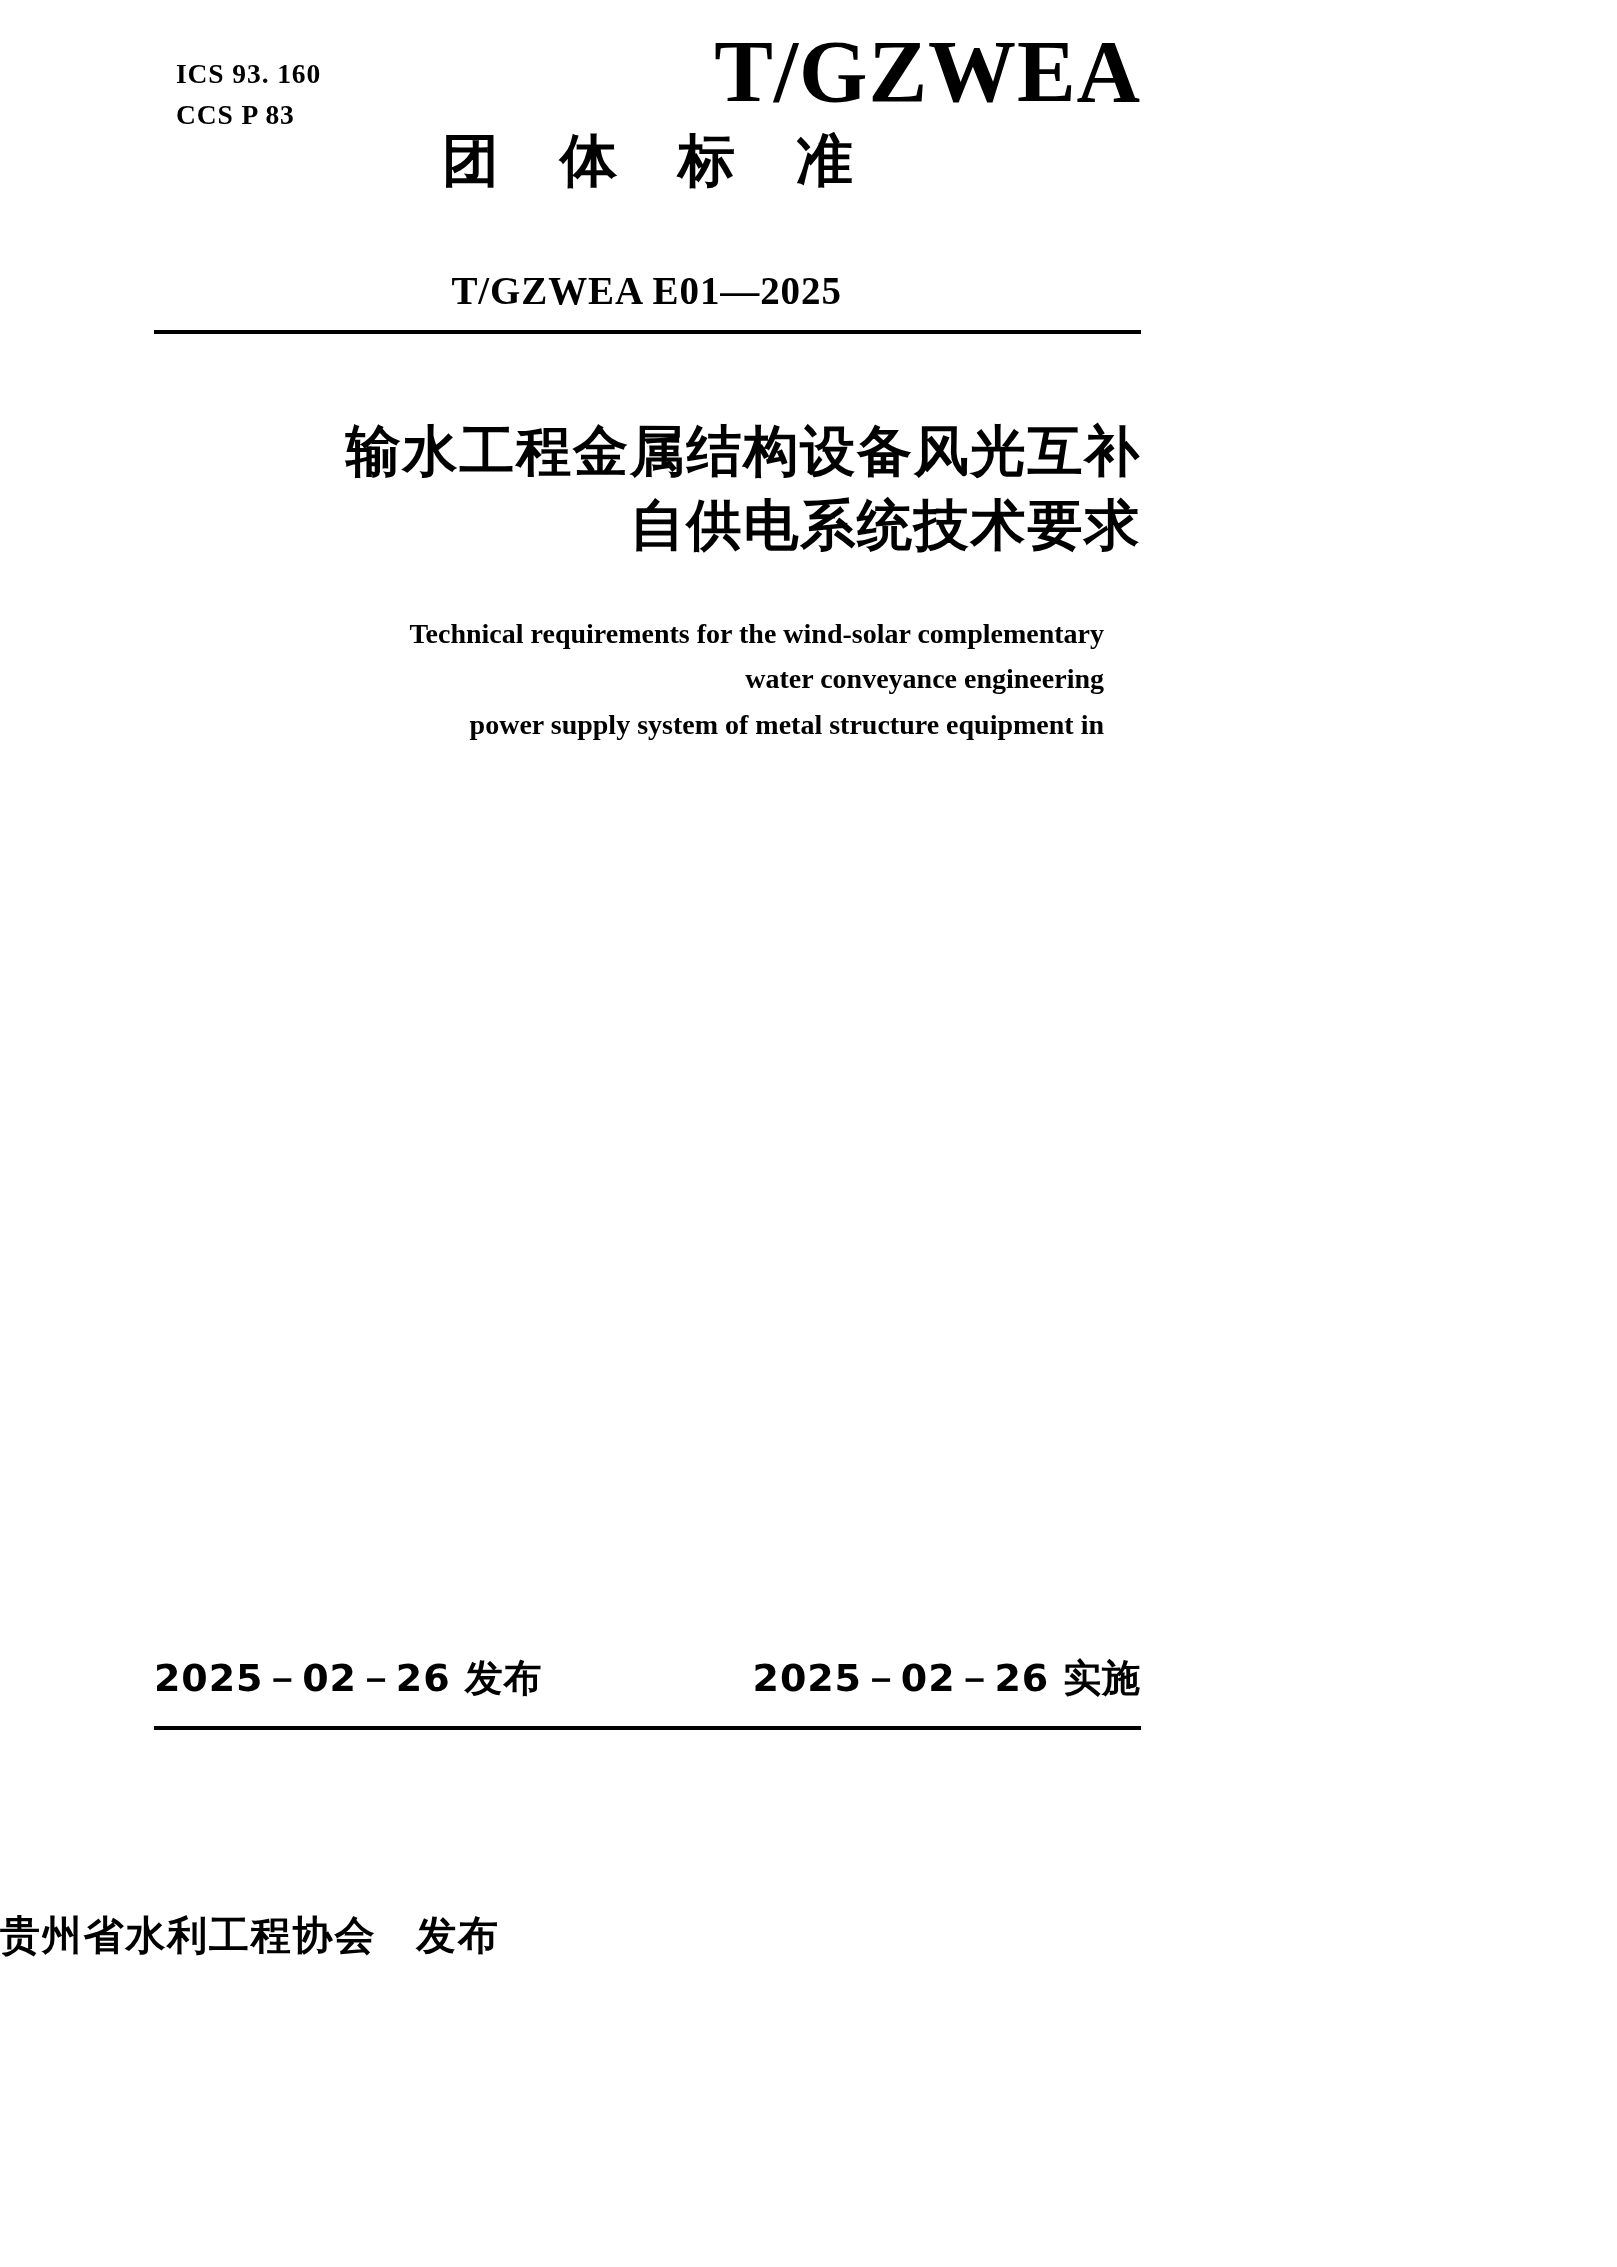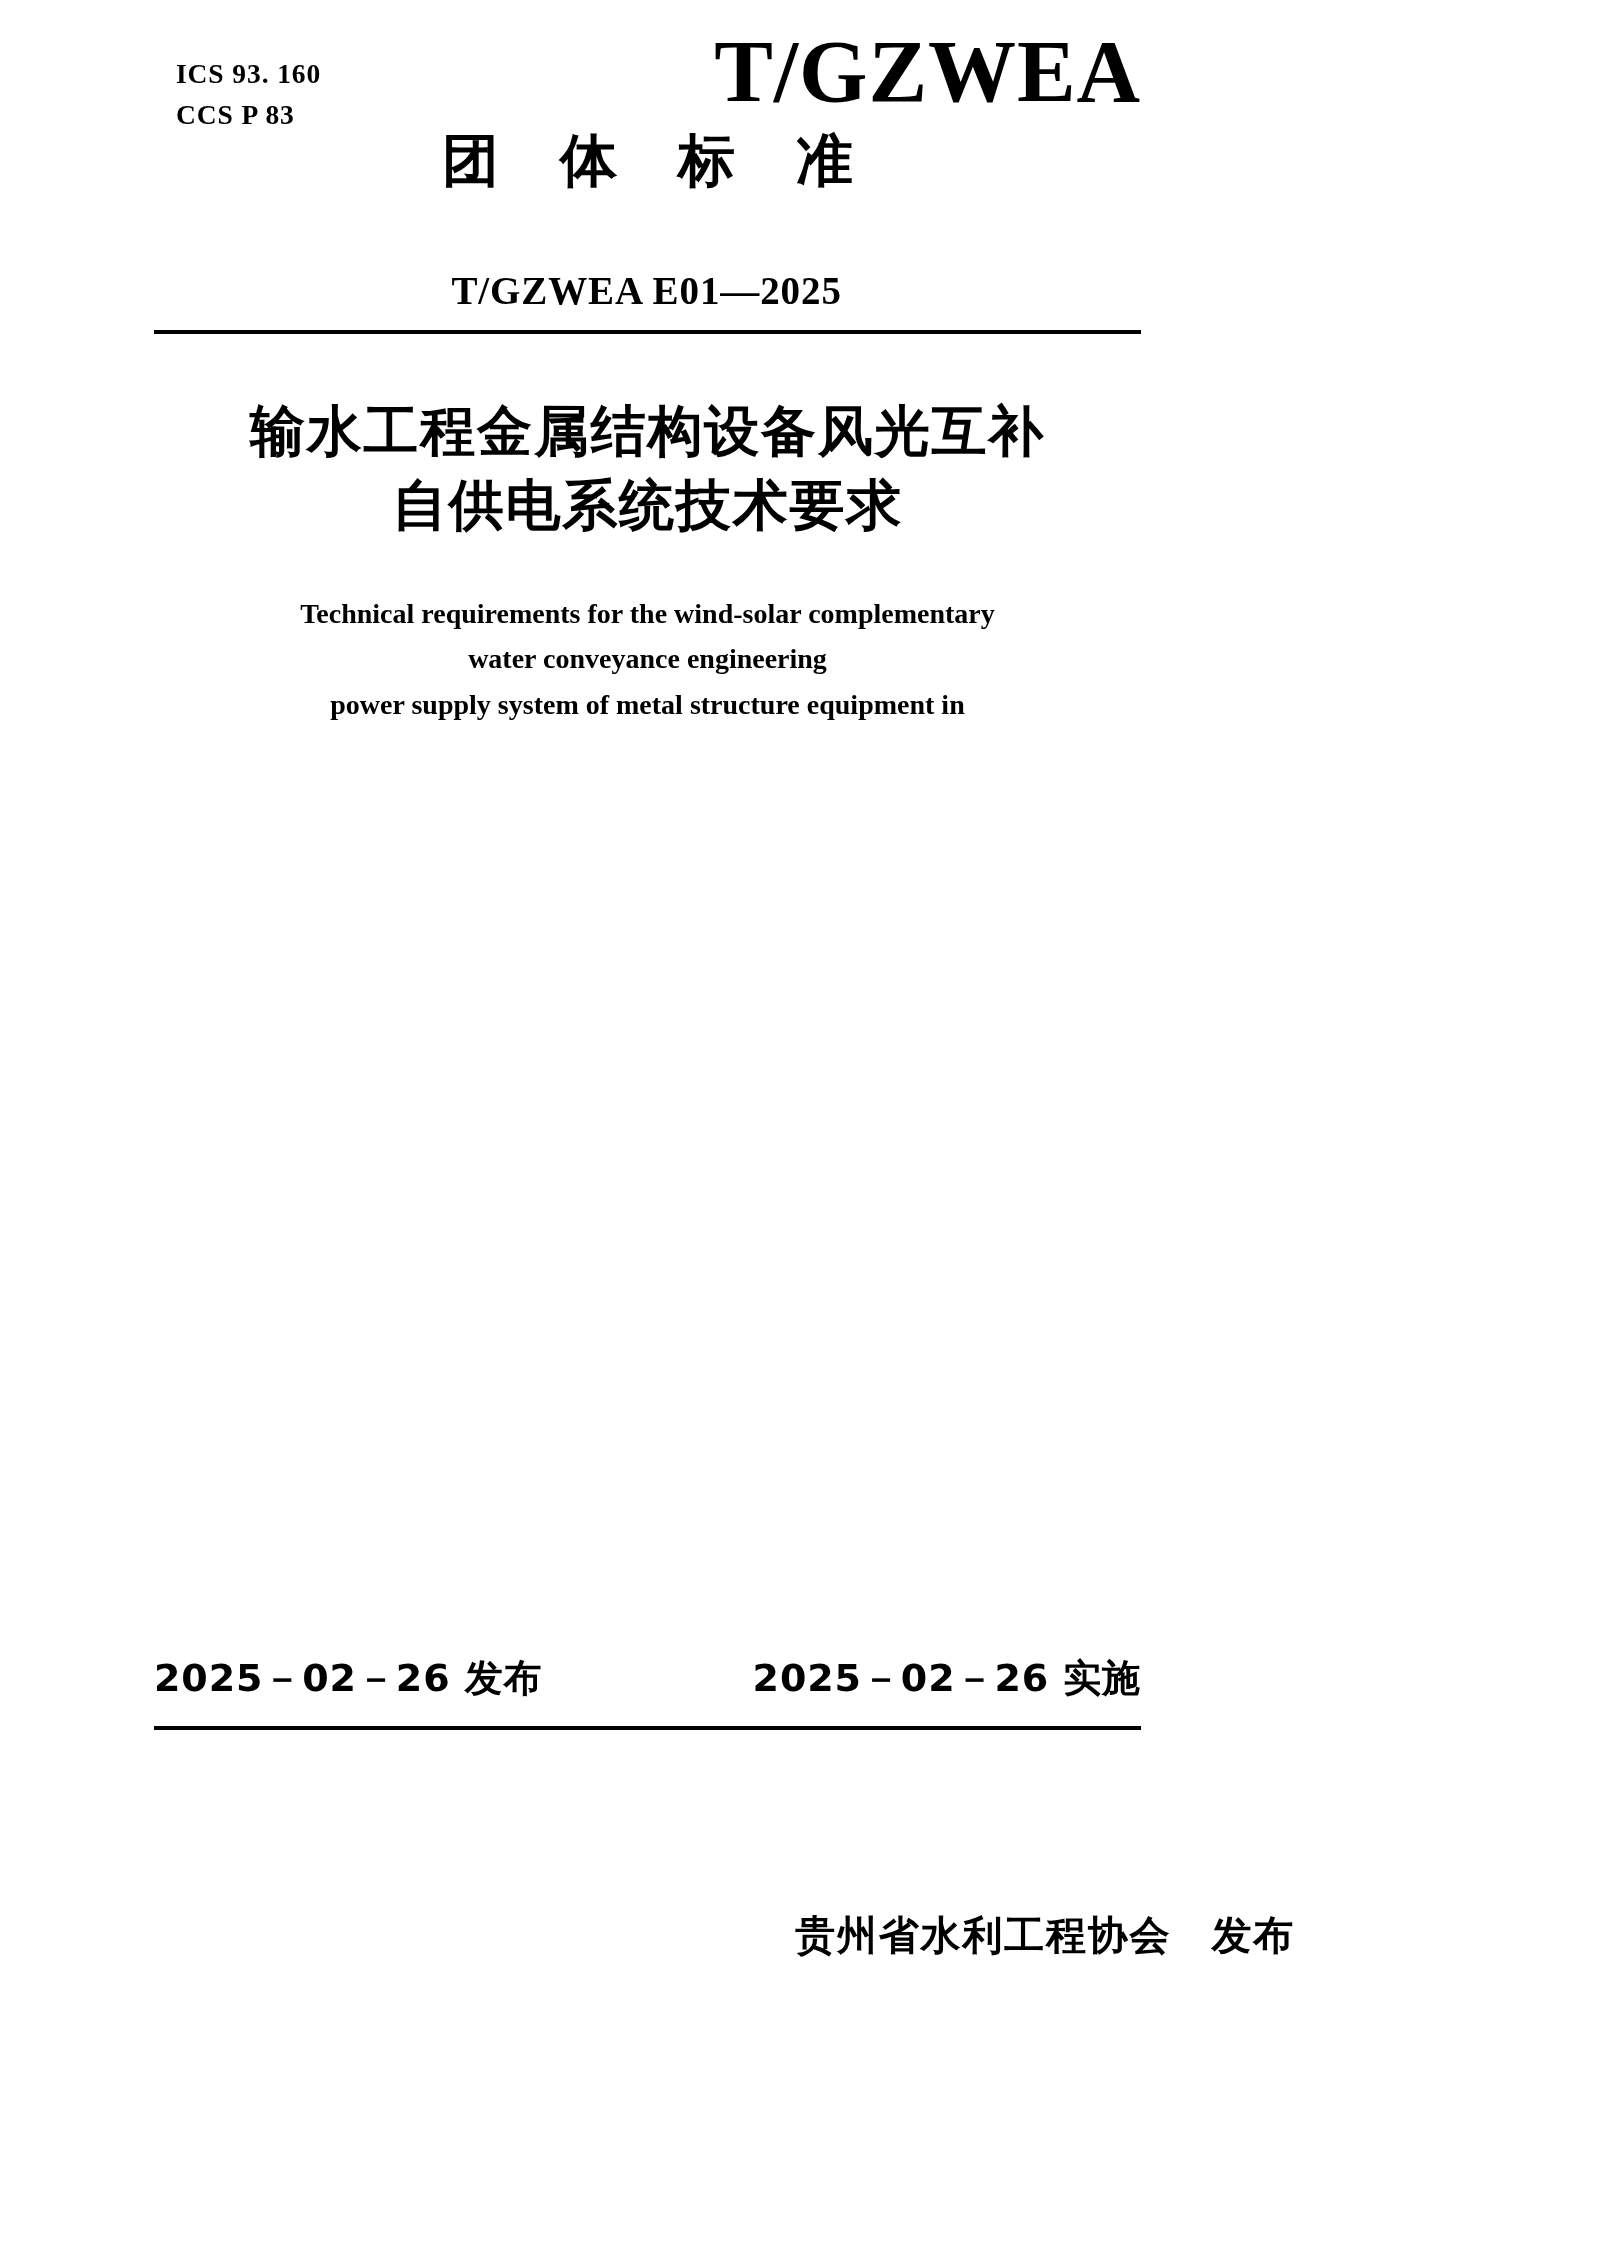--- a/index.html
+++ b/index.html
@@ -84,22 +84,22 @@
   }
 
   .rule-top {
     border: none;
     border-top: 4.6px solid #000;
     margin: 16.5px 0 0 0;
   }
 
   
   .title-block {
-    margin-top: 60px;
-    text-align: center;
+    margin-top: 80px;
+    text-align: right;
   }
   .title-cn {
     font-family: "DejaVu Sans", sans-serif;
     font-weight: bold;
     font-size: 55px;
     line-height: 1.36;
     letter-spacing: 1.8px;
   }
   .title-en {
     margin-top: 48px;
@@ -134,21 +134,21 @@
     top: 1726px;
     border-top: 4.6px solid #000;
   }
 
   
   .publisher {
     position: absolute;
     left: 0;
     right: 0;
     top: 1908px;
-    text-align: right;
+    text-align: left;
     font-family: "DejaVu Sans", sans-serif;
     font-weight: bold;
     font-size: 40px;
     letter-spacing: 1.8px;
     white-space: nowrap;
   }
   .publisher .gap { display: inline-block; width: 40px; }
 </style>
 </head>
 <body>

